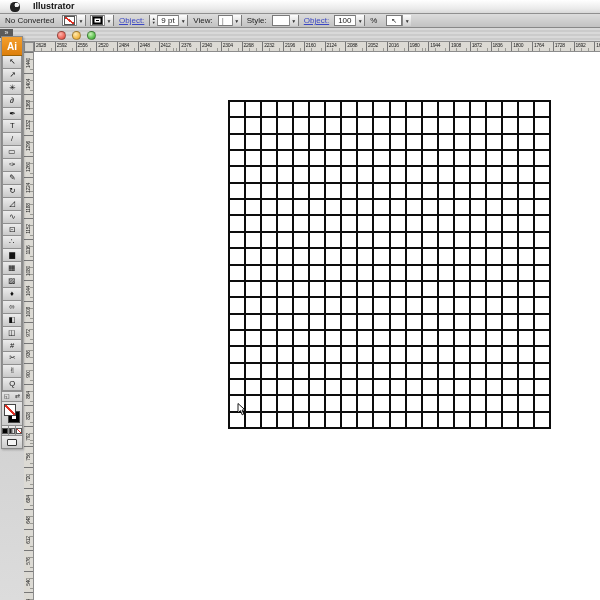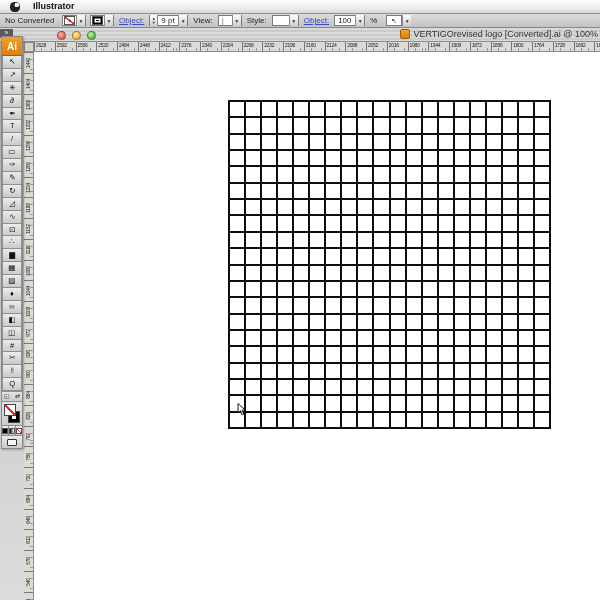--- a/index.html
+++ b/index.html
@@ -148,24 +148,20 @@
     <span class="pb">↖</span>
     <span class="dd">▼</span>
   </span>
 </div>
 
 <div class="titlebar">
   <div class="dock-tab">»</div>
   <div class="light close"></div>
   <div class="light min"></div>
   <div class="light zoomb"></div>
-  <div class="title-wrap">
-    <span class="doc-icon"></span>
-    <span class="title-text">VERTIGOrevised logo [Converted].ai @ 100%</span>
-  </div>
 </div>
 
 <div class="corner"></div>
 <div class="hruler" id="hruler">
     <div class="hseg">
       <span>2628</span>
     </div>
     <div class="hseg">
       <span>2592</span>
     </div>

